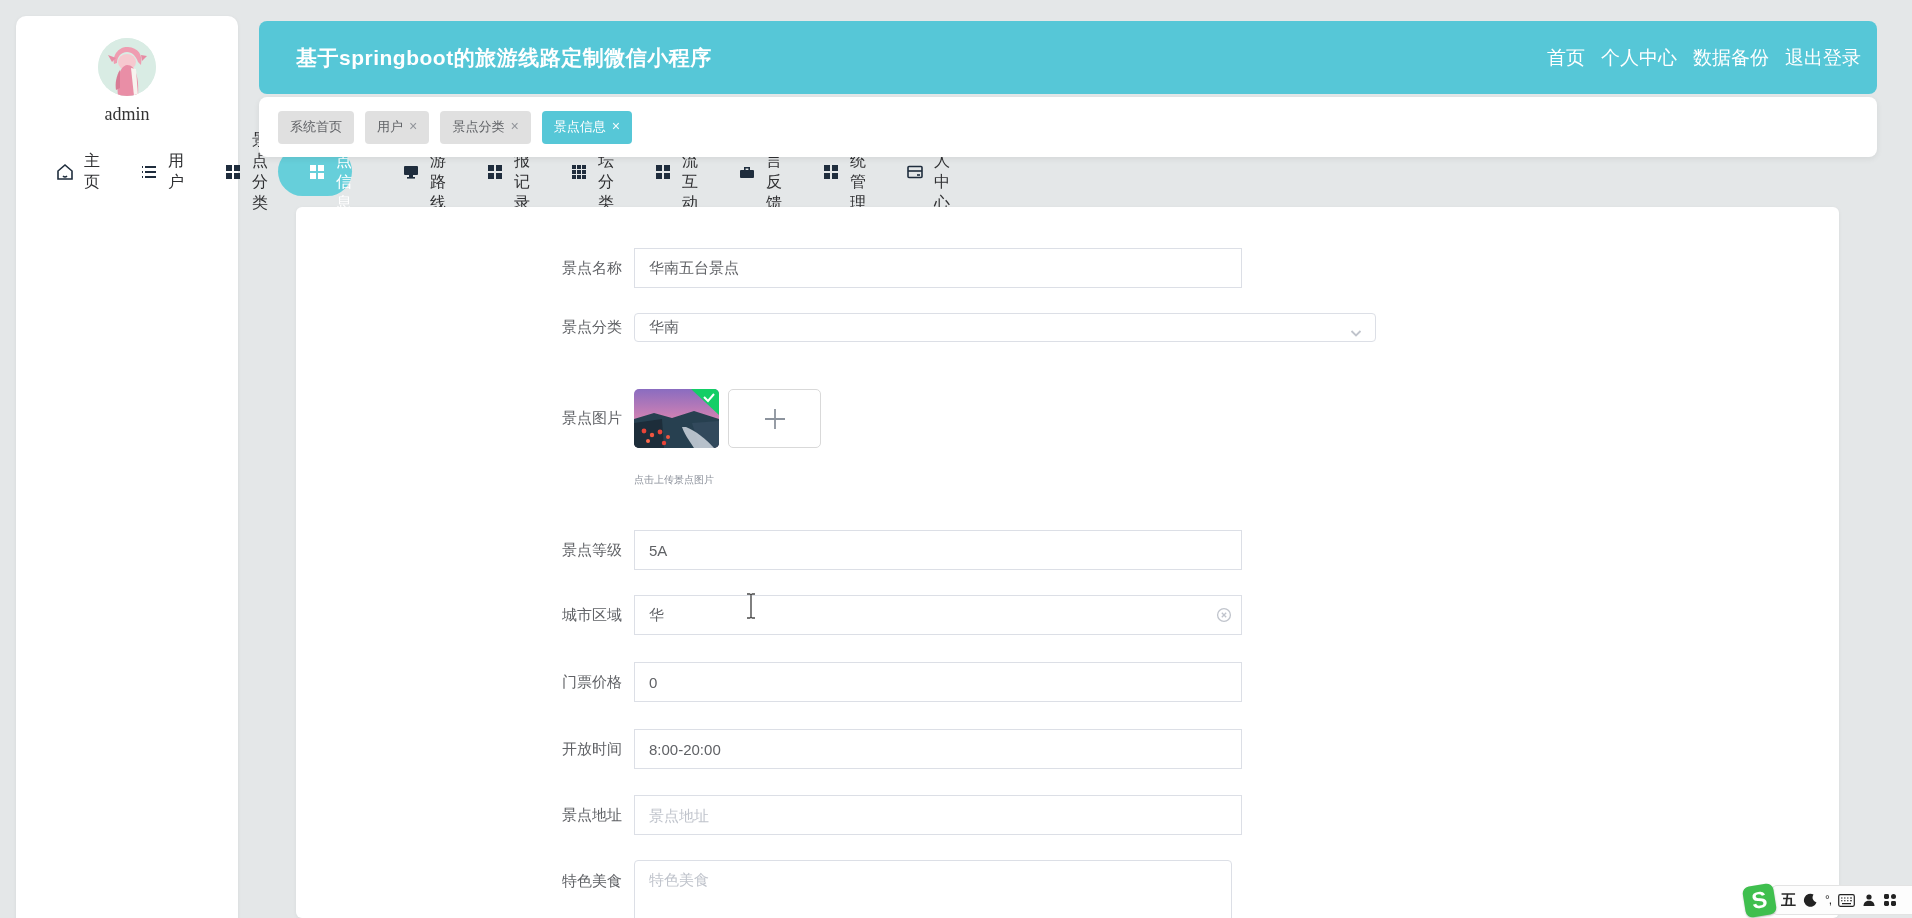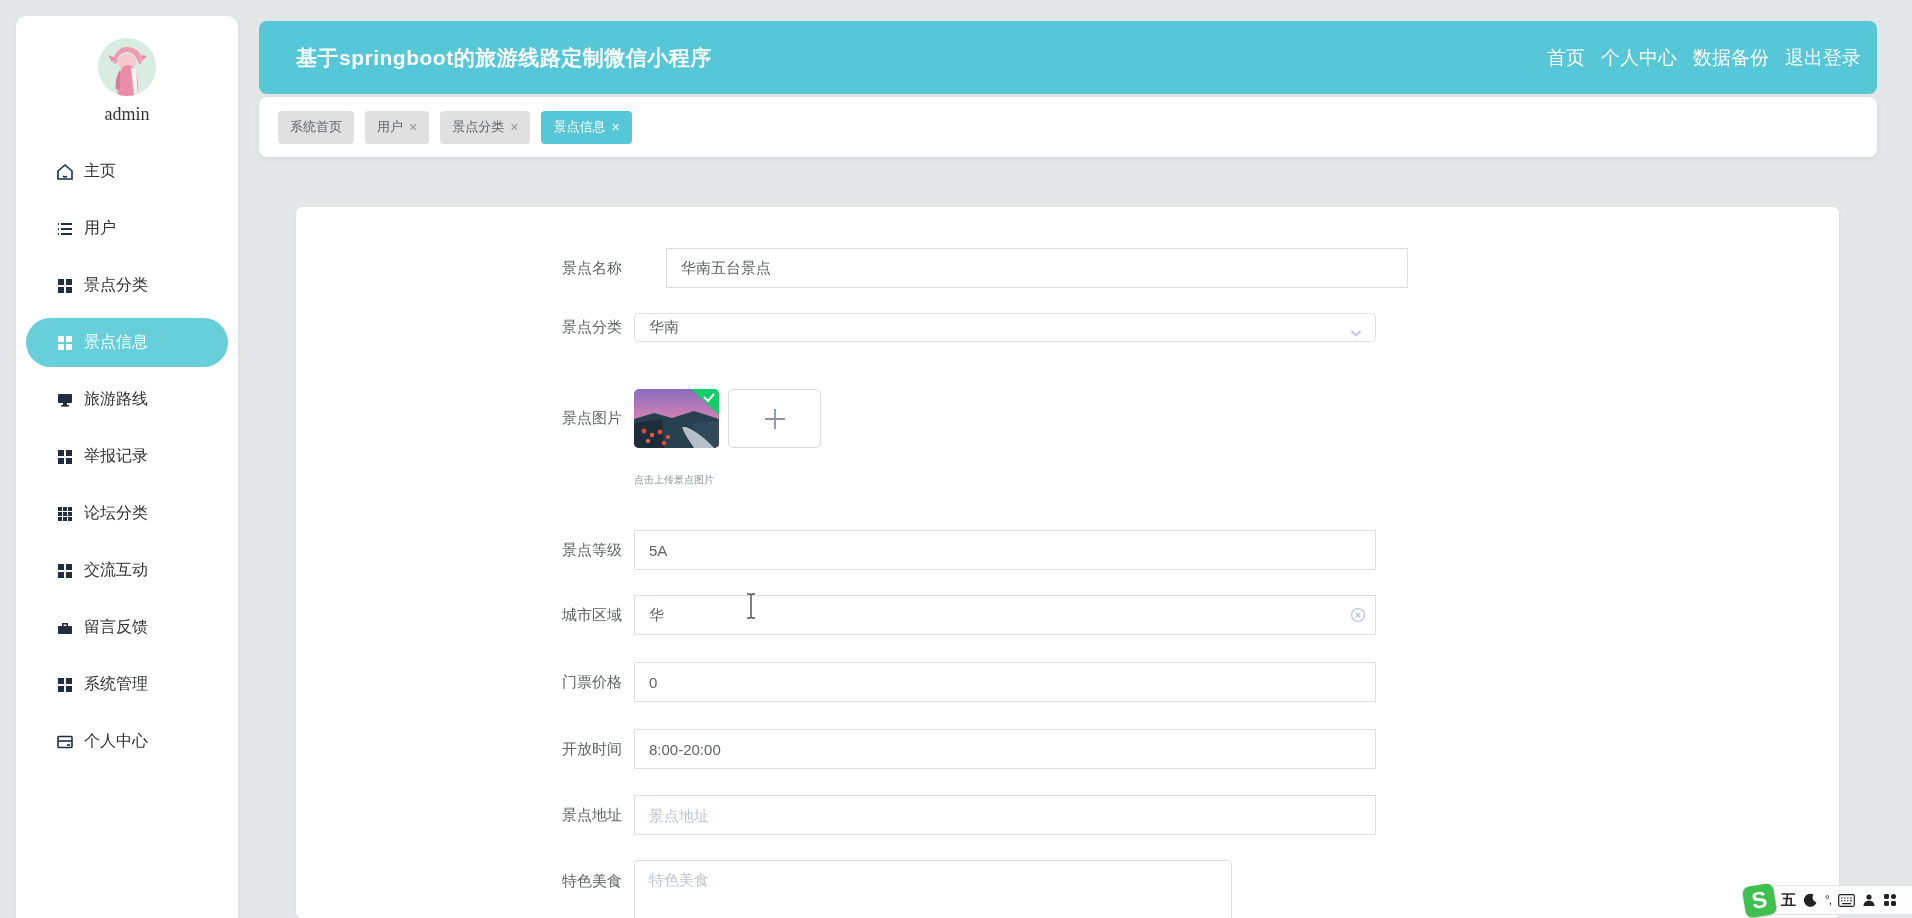--- a/index.html
+++ b/index.html
@@ -3,46 +3,46 @@
 <meta charset="utf-8">
 <style>
   * { margin:0; padding:0; box-sizing:border-box; }
   html,body { width:1912px; height:918px; overflow:hidden; }
   body { background:#e4e7e8; font-family:"Liberation Sans","DejaVu Sans",sans-serif; color:#303133; position:relative; }
 
   
   .sidebar { position:absolute; left:16px; top:16px; width:222px; height:920px; background:#fff; border-radius:10px; box-shadow:0 1px 4px rgba(0,0,0,.06); }
   .avatar-wrap { width:58px; height:58px; border-radius:50%; margin:22px auto 8px; overflow:hidden; background:#d9ece4; }
   .admin-name { text-align:center; font-size:18px; color:#333;font-family:Liberation Serif, serif; }
-  .menu { margin-top:18px; display:flex; flex-direction:column; }
+  .menu { margin-top:18px; display:flex; flex-direction:row; }
   .menu-item { height:57px; display:flex; align-items:center; gap:10px; padding-left:40px; font-size:16px; color:#303133; cursor:pointer; }
   .menu-item .micon { width:18px; height:18px; display:inline-flex; color:#1f2d3d; flex:0 0 18px; }
   .menu-item.active { background:#66cfda; color:#fff; border-radius:26px; margin:4px 10px; height:49px; padding-left:30px; }
   .menu-item.active .micon { color:#fff; }
   .micon svg { width:100%; height:100%; }
 
   
   .topbar { position:absolute; left:259px; top:21px; width:1618px; height:73px; background:#56c7d7; border-radius:8px; display:flex; align-items:center; padding:0 16px 0 37px; }
   .topbar-title { color:#fff; font-size:21px; font-weight:bold; flex:1; letter-spacing:.5px; }
   .topbar-nav { display:flex; gap:16px; }
   .topbar-nav span { color:#fff; font-size:19px; cursor:pointer; }
 
   
   .tabstrip { position:absolute; left:259px; top:97px; width:1618px; height:60px; background:#fff; border-radius:8px; box-shadow:0 2px 6px rgba(0,0,0,.07); display:flex; align-items:center; padding-left:19px; gap:11px; }
-  .tab { height:33px; padding:0 12px; background:#e0e0e0; border-radius:4px; font-size:13px; color:#606266; display:inline-flex; align-items:center; gap:6px; cursor:pointer; white-space:nowrap; }
+  .tab { height:33px; padding:0 12px; background:#e0e0e0; border-radius:4px; font-size:13px; color:#606266; display:inline-flex; align-items:center; gap:6px; cursor:pointer; white-space:nowrap;font-family:Liberation Mono, monospace; }
   .tab .close { font-size:14px; color:#909399; line-height:1; }
   .tab.active { background:#56c7d7; color:#fff; }
   .tab.active .close { color:rgba(255,255,255,.95); }
 
   
   .content-card { position:absolute; left:296px; top:207px; width:1543px; height:711px; background:#fff; border-radius:6px; box-shadow:0 1px 4px rgba(0,0,0,.05); }
   .frow { position:absolute; left:0; width:100%; display:flex; align-items:center; }
   .flabel { width:326px; text-align:right; font-size:15px; color:#606266; flex:0 0 326px; }
   .fctrl { margin-left:12px; position:relative; }
-  .tinput { width:742px; height:40px; border:1px solid #dcdfe6; border-radius:0; padding:0 14px; font-size:15px; color:#606266; outline:none; background:#fff; font-family:inherit; }
+  .tinput { width:608px; height:40px; border:1px solid #dcdfe6; border-radius:0; padding:0 14px; font-size:15px; color:#606266; outline:none; background:#fff; font-family:inherit; }
   .tinput::placeholder { color:#c0c4cc; }
   .selectbox { width:742px; height:29px; border:1px solid #dcdfe6; border-radius:4px; padding:0 14px; font-size:15px; color:#606266; display:flex; align-items:center; background:#fff; cursor:pointer; }
   .selectbox .chev { position:absolute; right:12px; top:12px; width:16px; height:16px; color:#c0c4cc; }
   .clear-ico { position:absolute; right:10px; top:12px; width:16px; height:16px; color:#c0c4cc; cursor:pointer; }
   .txtarea { width:598px; height:96px; border:1px solid #dcdfe6; border-radius:4px; padding:10px 14px; font-size:15px; color:#606266; outline:none; resize:none; font-family:inherit; }
   .txtarea::placeholder { color:#c0c4cc; }
 
   .thumb { width:85px; height:59px; border-radius:5px; overflow:hidden; position:relative; cursor:pointer; flex:0 0 85px; }
   .plusbox { width:93px; height:59px; border:1px solid #d9d9d9; border-radius:5px; margin-left:9px; display:flex; align-items:center; justify-content:center; cursor:pointer; background:#fff; }
   .upload-hint { font-size:10px; color:#8a8f99; }
@@ -220,21 +220,21 @@
     <span class="close">×</span>
   </div>
   <div class="tab active">
     <span>景点信息</span>
     <span class="close">×</span>
   </div>
 </div>
 
 <div class="content-card">
 
-  <div class="frow" style="top:41px;gap:32px;">
+  <div class="frow" style="top:41px;">
     <div class="flabel">景点名称</div>
     <div class="fctrl"><input class="tinput" type="text" value="华南五台景点" style=""></div>
   </div>
 
   <div class="frow" style="top:106px;">
     <div class="flabel">景点分类</div>
     <div class="fctrl">
       <div class="selectbox">
         <span>华南</span>
         <span class="chev">

